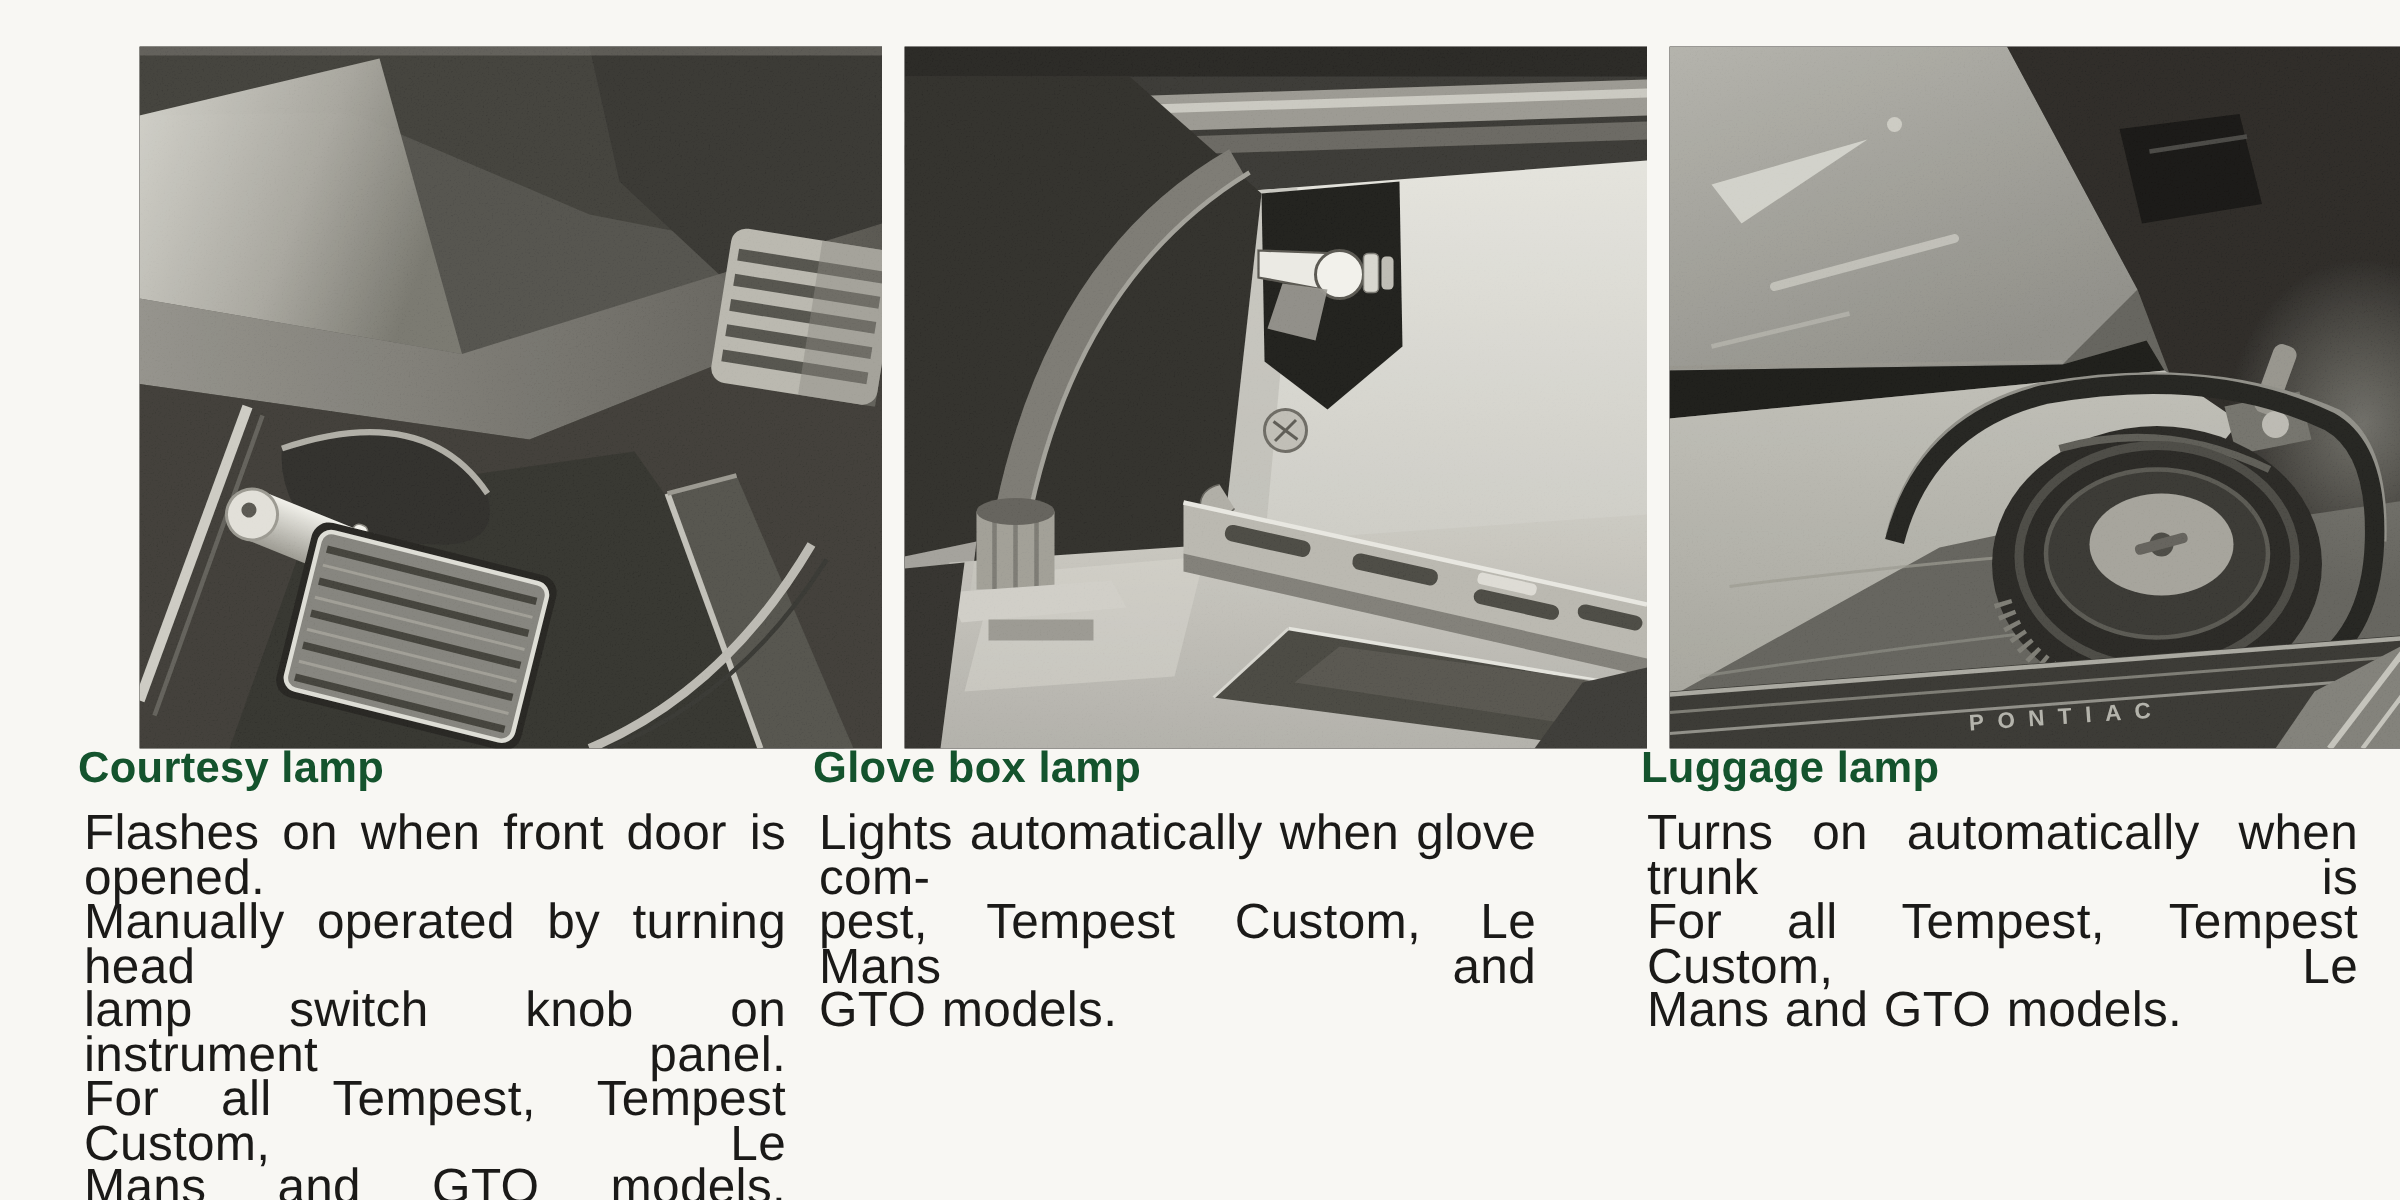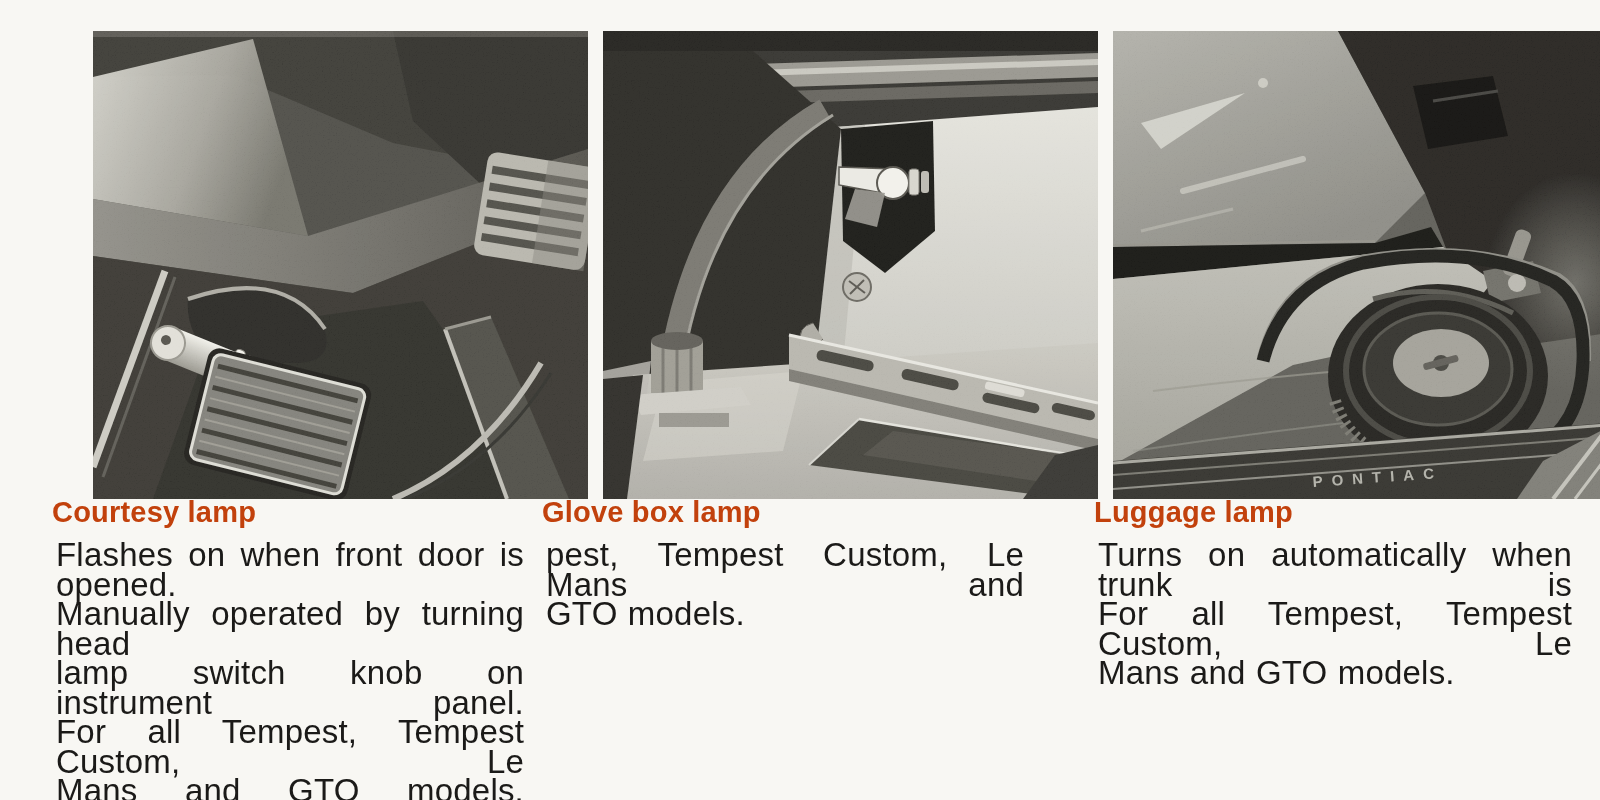--- a/index.html
+++ b/index.html
@@ -7,21 +7,21 @@
   .page{position:relative;width:1600px;height:800px;font-family:"Liberation Sans",sans-serif;}
   .photo{position:absolute;top:15px;width:495px;height:468px;overflow:hidden;background:#44433f;}
   .photo svg{display:block;width:100%;height:100%;}
   #photo-1{left:53px}
   #photo-2{left:563px}
   #photo-3{left:1073px}
   .caption{position:absolute;top:497px;color:#1b1a18;}
   #cap-1{left:52px;width:472px}
   #cap-2{left:542px;width:482px}
   #cap-3{left:1094px;width:478px}
-  .caption h3{margin:0 0 13px;font-size:29px;font-weight:700;line-height:30px;letter-spacing:.2px;color:#c2410c;}
+  .caption h3{margin:0 0 13px;font-size:29px;font-weight:700;line-height:30px;letter-spacing:.2px;color:#14532d;}
   .caption .body{padding-left:4px;font-size:33px;line-height:29.5px;letter-spacing:.2px;word-spacing:1px;}
   .ln{text-align:justify;text-align-last:justify;}
   .ln.last{text-align-last:left;}
 </style>
 </head>
 <body>
 
 <div class="page">
 
   <figure class="photo" id="photo-1">
@@ -234,20 +234,21 @@
       <div class="ln">lamp switch knob on instrument panel.</div>
       <div class="ln">For all Tempest, Tempest Custom, Le</div>
       <div class="ln">Mans and GTO models. Standard on</div>
       <div class="ln last">convertible.</div>
     </div>
   </section>
 
   <section class="caption" id="cap-2">
     <h3>Glove box lamp</h3>
     <div class="body">
+      <div class="ln">Lights automatically when glove com-</div>
       <div class="ln">pest, Tempest Custom, Le Mans and</div>
       <div class="ln last">GTO models.</div>
     </div>
   </section>
 
   <section class="caption" id="cap-3">
     <h3>Luggage lamp</h3>
     <div class="body">
       <div class="ln">Turns on automatically when trunk is</div>
       <div class="ln">For all Tempest, Tempest Custom, Le</div>

